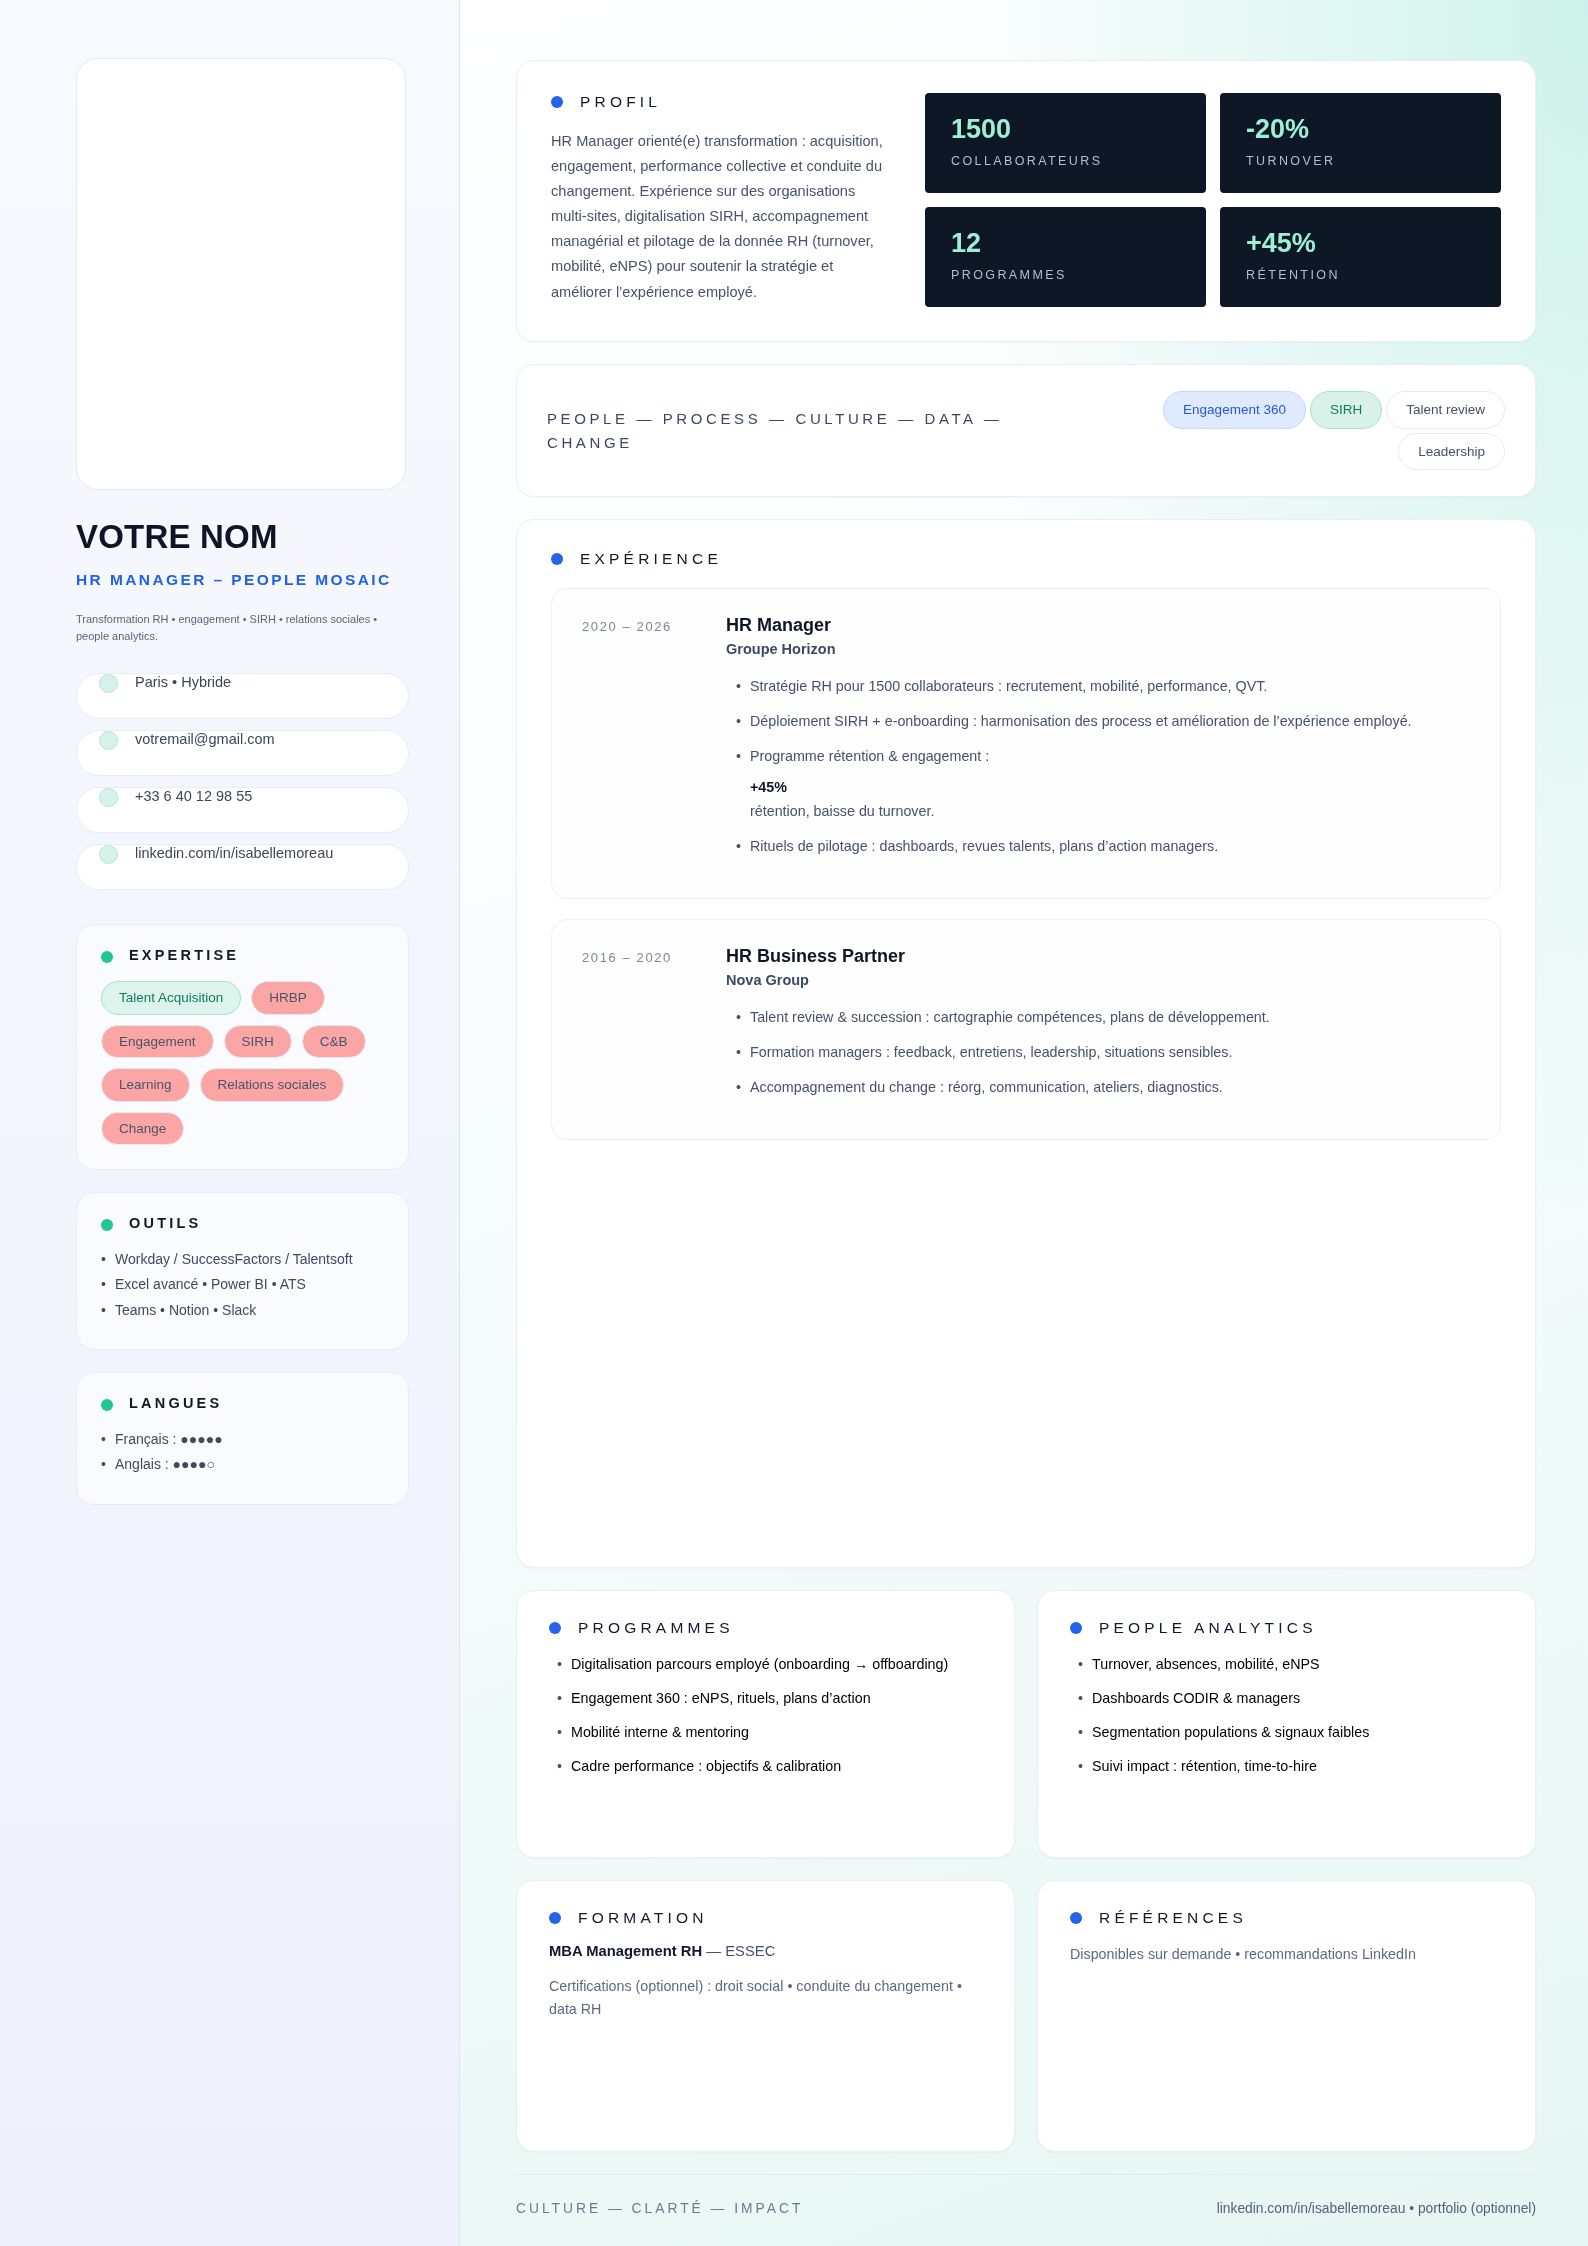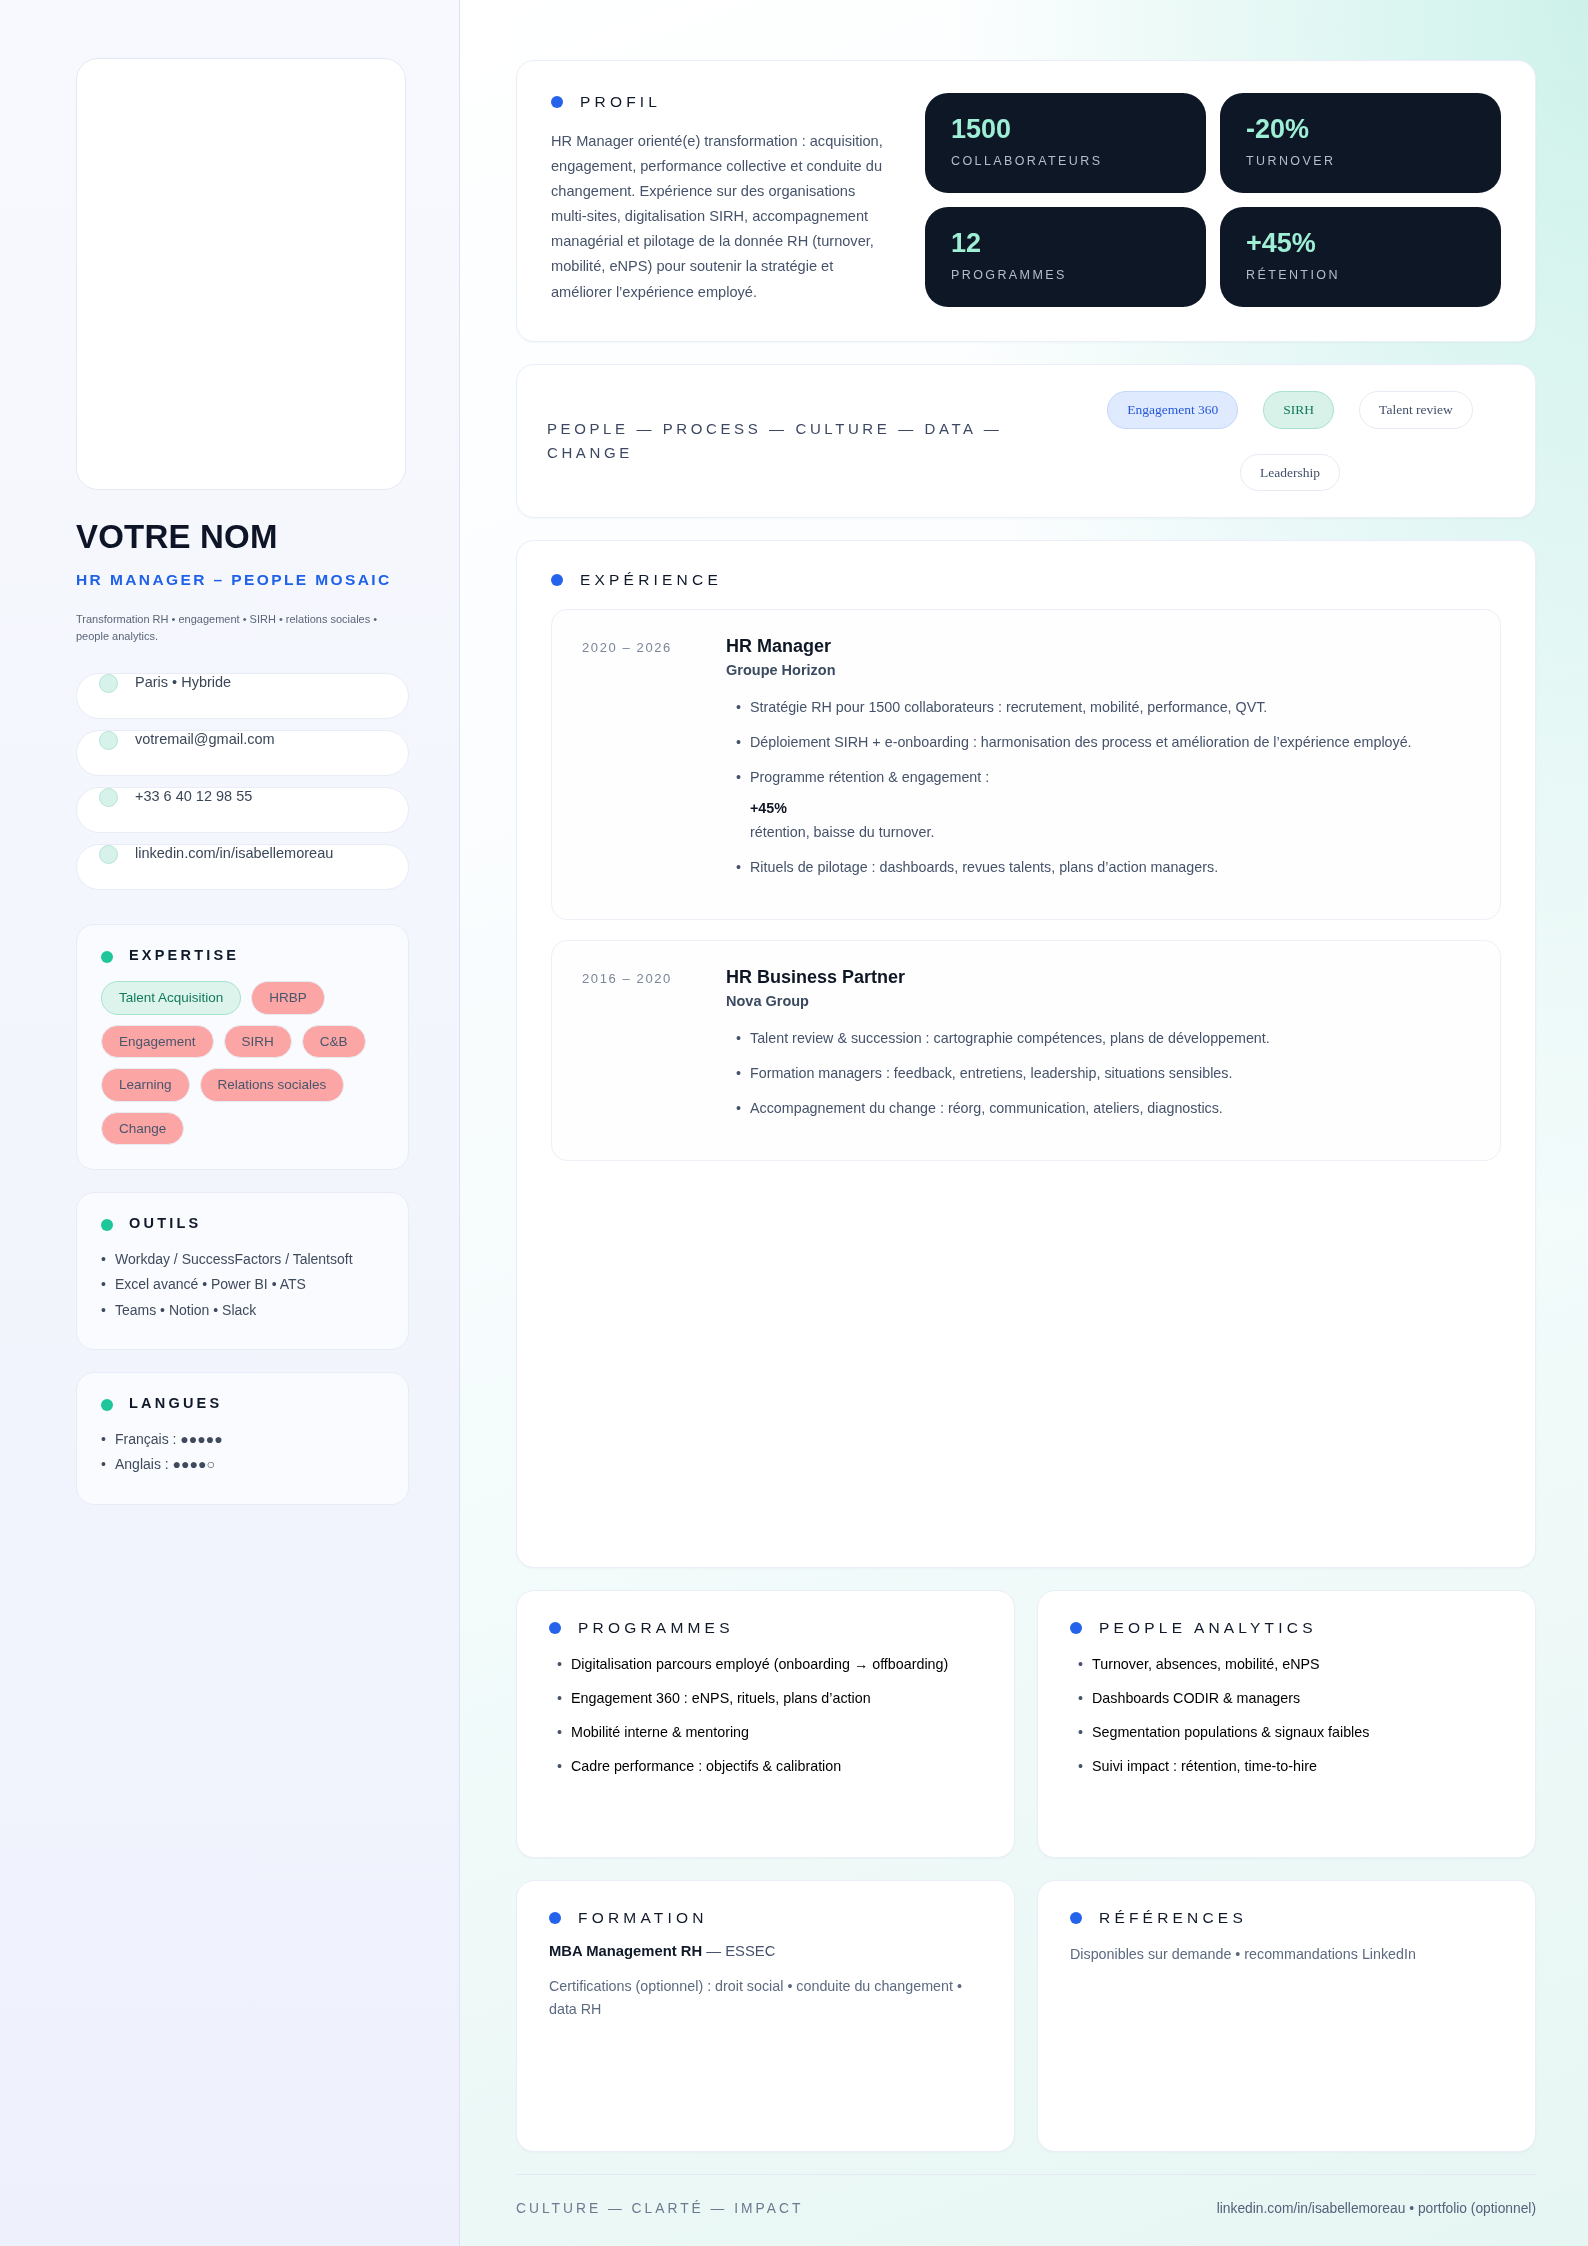--- a/index.html
+++ b/index.html
@@ -195,21 +195,21 @@
   }
   .stats {
     flex: 1;
     display: grid;
     grid-template-columns: 1fr 1fr;
     gap: 14px;
     align-content: start;
   }
   .stat {
     background: #0e1726;
-    border-radius: 23px;
+    border-radius: 4px;
     padding: 22px 26px 24px;
     min-height: 100px;
   }
   .stat-value {
     font-size: 27px;
     font-weight: 700;
     color: #9eefd5;
     line-height: 1.1;
     margin-bottom: 9px;
   }
@@ -227,24 +227,23 @@
     font-size: 15px;
     letter-spacing: 3.6px;
     color: #3c4861;
     line-height: 1.6;
     text-transform: uppercase;
     align-self: center;
   }
   .band-chips {
     display: flex;
     flex-wrap: wrap;
-    justify-content: center;
-    gap: 25px;
+    justify-content: flex-end;
+    gap: 4px;
     width: 430px;
-    font-family: Liberation Serif, serif;
   }
   .kchip {
     border-radius: 22px;
     padding: 11px 19px;
     font-size: 13.5px;
     line-height: 1;
     border: 1px solid #e7ebf4;
     background: #ffffff;
     color: #43506a;
   }

